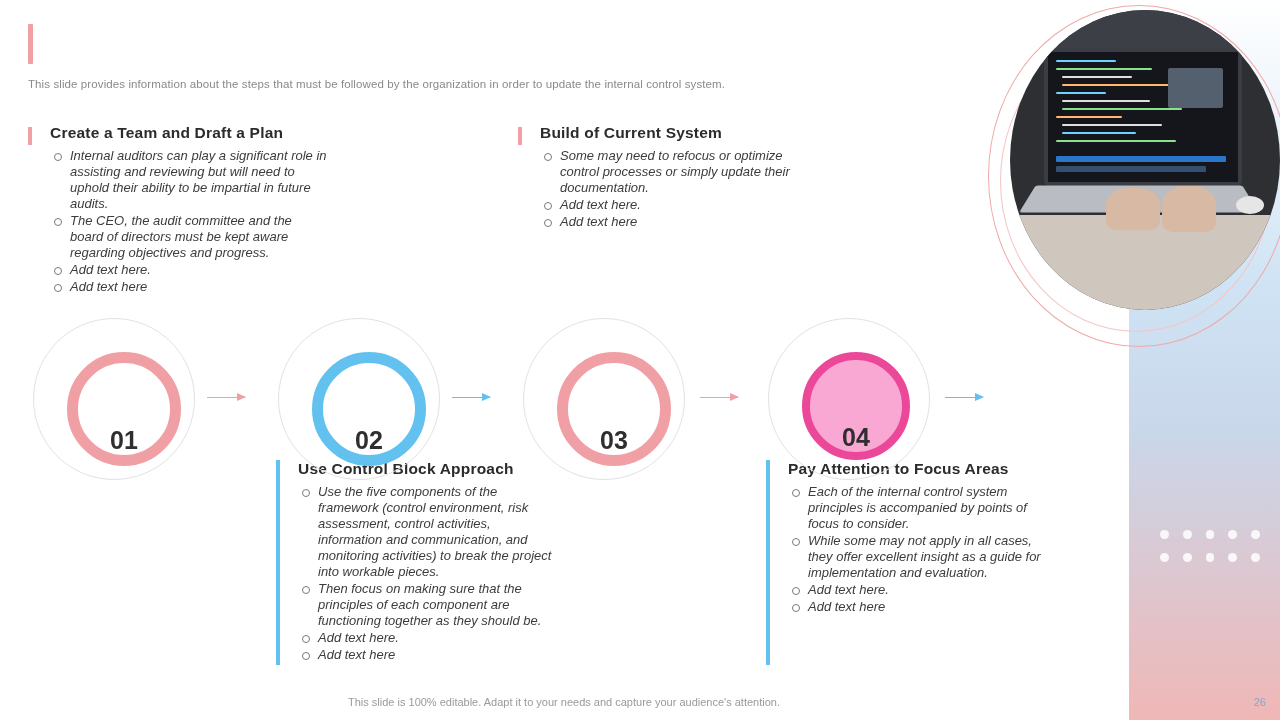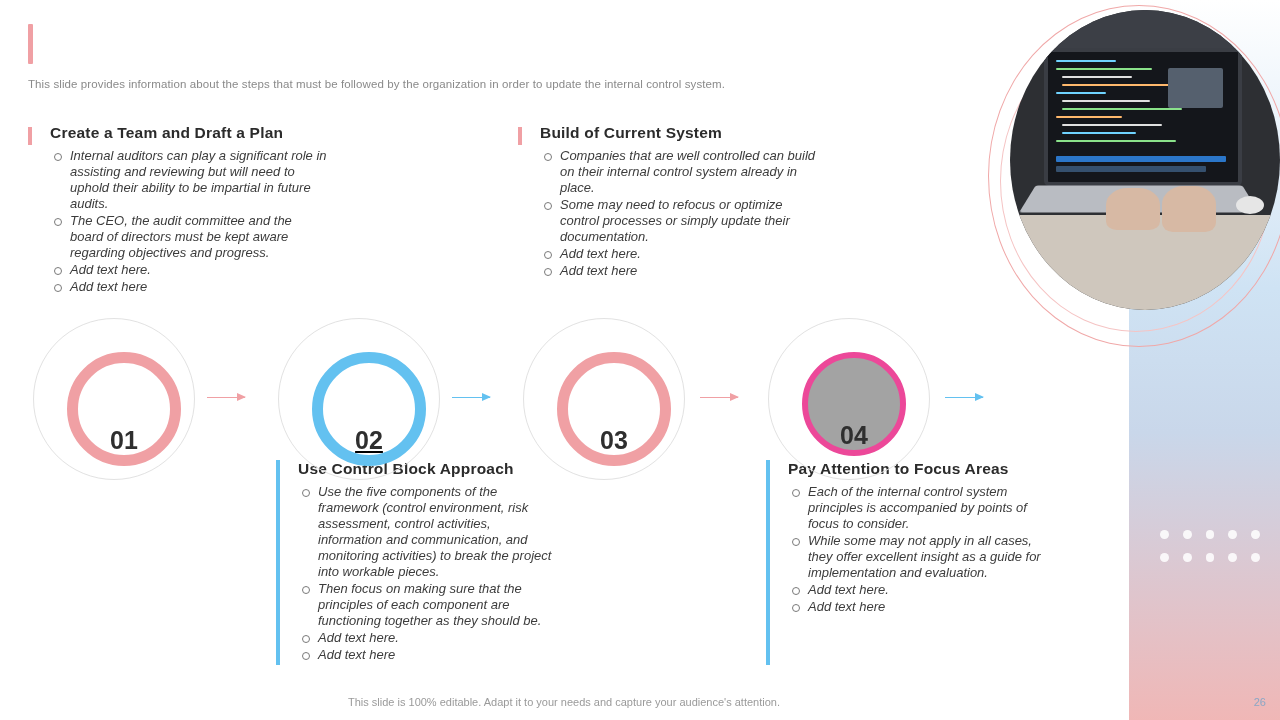--- a/index.html
+++ b/index.html
@@ -79,21 +79,20 @@
     <li>The CEO, the audit committee and the board of directors must be kept aware regarding objectives and progress.</li>
     <li>Add text here.</li>
     <li>Add text here</li>
   </ul>
 </div>
 
 <div class="block" style="left:518px;top:124px;width:300px;">
   <div class="bar" style="background:#f0a0a4;"></div>
   <h3>Build of Current System</h3>
   <ul>
-    <li>Companies that are well controlled can build on their internal control system already in place.</li>
     <li>Some may need to refocus or optimize control processes or simply update their documentation.</li>
     <li>Add text here.</li>
     <li>Add text here</li>
   </ul>
 </div>
 
 <div class="block" style="left:276px;top:460px;width:280px;">
   <div class="bar" style="background:#63c1f0;"></div>
   <h3>Use Control Block Approach</h3>
   <ul>
@@ -120,39 +119,39 @@
 <div class="outline" style="left:33px;top:318px;width:160px;height:160px;"></div>
 <div class="ring" style="left:67px;top:352px;width:92px;height:92px;border:11px solid #f0a0a4;background:#fff;">
   <span class="num">01</span>
 </div>
 <div class="arrow" style="left:207px;top:397px;width:38px;">
   <div class="line" style="background:#f0a0a4;"></div>
   <div class="head" style="border-left:9px solid #f0a0a4;"></div>
 </div>
 
 <div class="outline" style="left:278px;top:318px;width:160px;height:160px;"></div>
-<div class="ring" style="left:312px;top:352px;width:92px;height:92px;border:11px solid #63c1f0;background:#fff;text-decoration:underline;">
+<div class="ring" style="left:312px;top:352px;width:92px;height:92px;border:11px solid #63c1f0;background:#fff;">
   <span class="num">02</span>
 </div>
 <div class="arrow" style="left:452px;top:397px;width:38px;">
   <div class="line" style="background:#63c1f0;"></div>
   <div class="head" style="border-left:9px solid #63c1f0;"></div>
 </div>
 
 <div class="outline" style="left:523px;top:318px;width:160px;height:160px;"></div>
 <div class="ring" style="left:557px;top:352px;width:92px;height:92px;border:11px solid #f0a0a4;background:#fff;">
   <span class="num">03</span>
 </div>
 <div class="arrow" style="left:700px;top:397px;width:38px;">
   <div class="line" style="background:#f0a0a4;"></div>
   <div class="head" style="border-left:9px solid #f0a0a4;"></div>
 </div>
 
 <div class="outline" style="left:768px;top:318px;width:160px;height:160px;"></div>
-<div class="ring" style="left:802px;top:352px;width:92px;height:92px;border:6px solid #ec4899;background:#a3a3a3;">
+<div class="ring" style="left:802px;top:352px;width:92px;height:92px;border:8px solid #ec4899;background:#f9a8d4;">
   <span class="num">04</span>
 </div>
 <div class="arrow" style="left:945px;top:397px;width:38px;">
   <div class="line" style="background:#63c1f0;"></div>
   <div class="head" style="border-left:9px solid #63c1f0;"></div>
 </div>
 
 <div class="right-panel"></div>
 
 <div class="deco-ring" style="right:-10px;top:5px;width:300px;height:340px;"></div>

